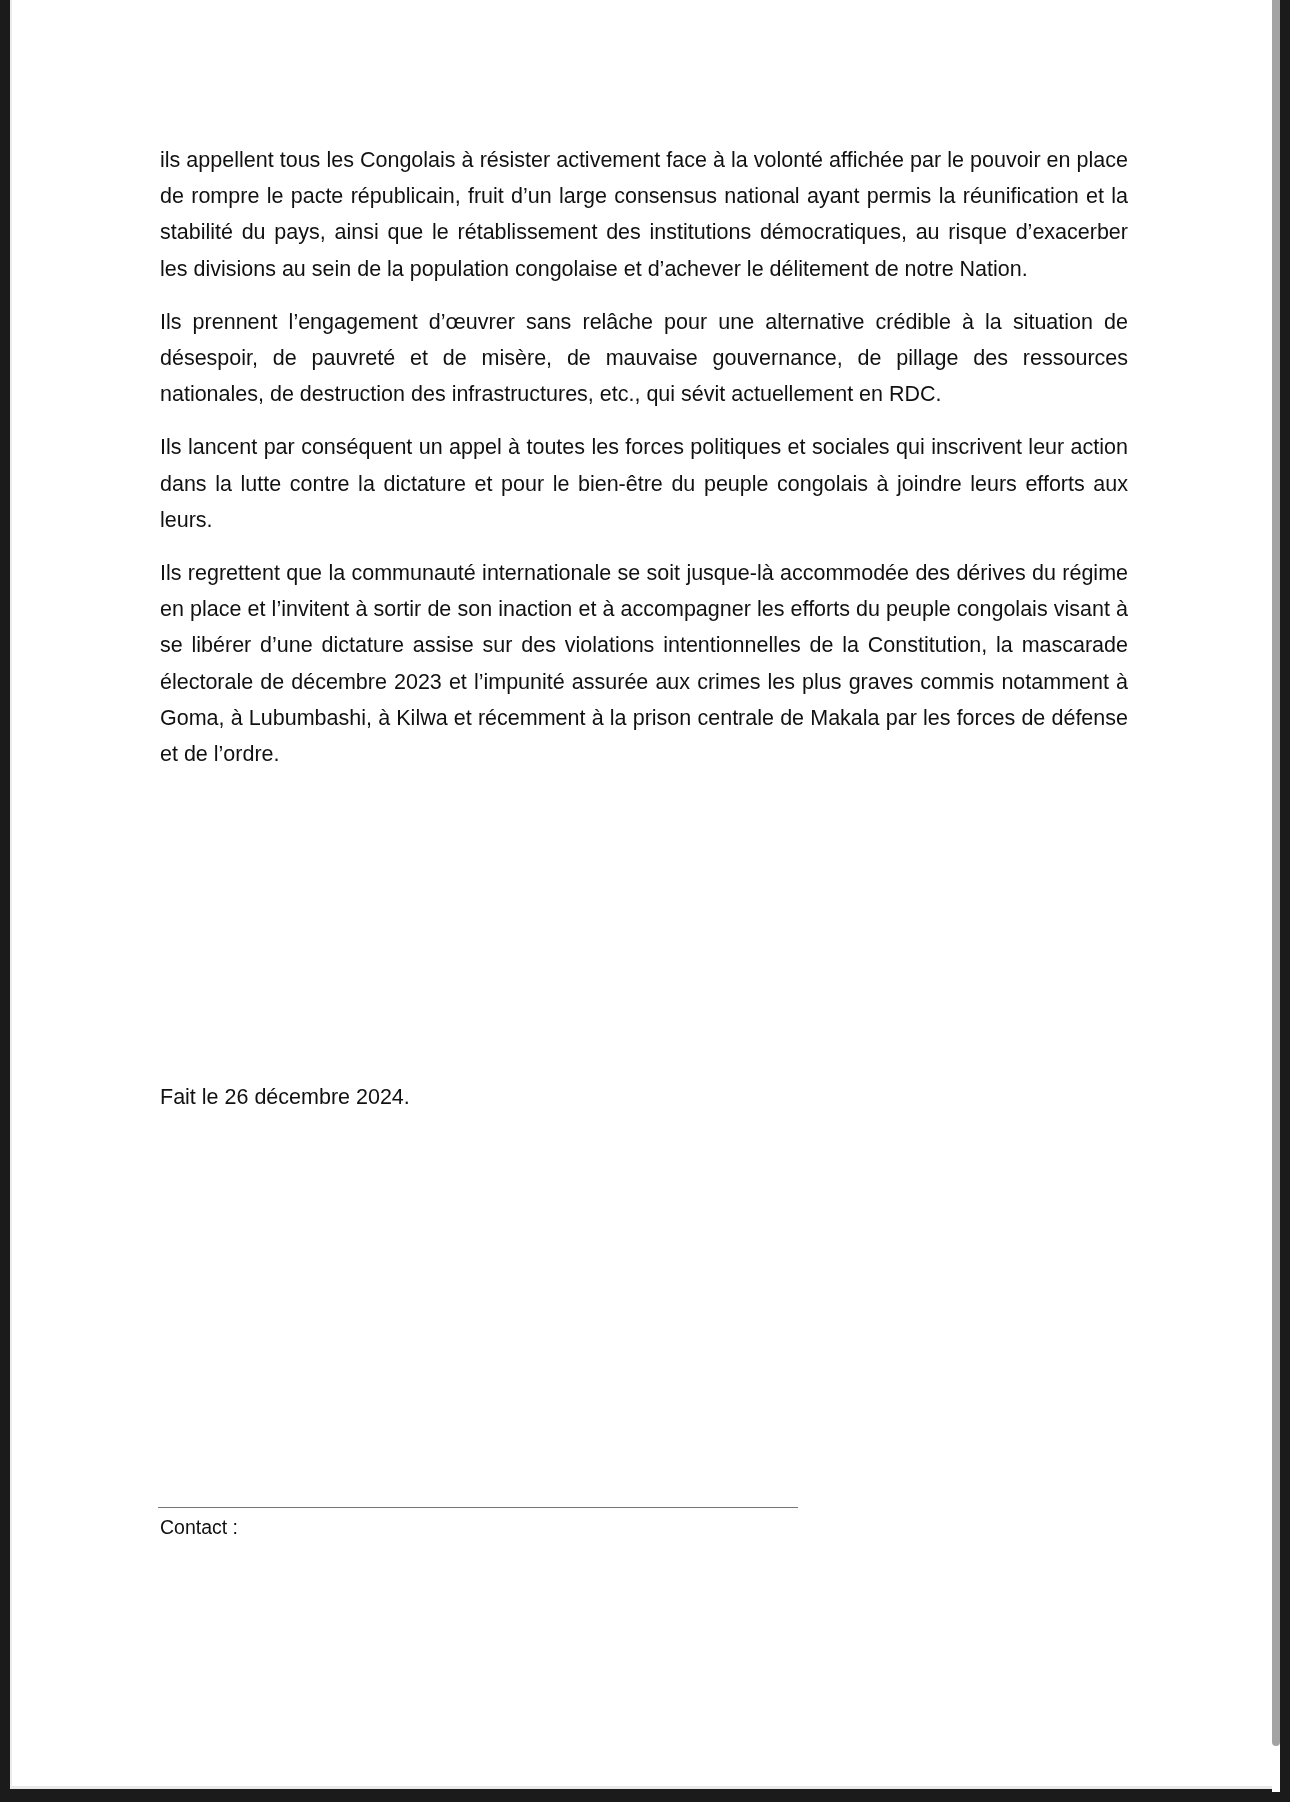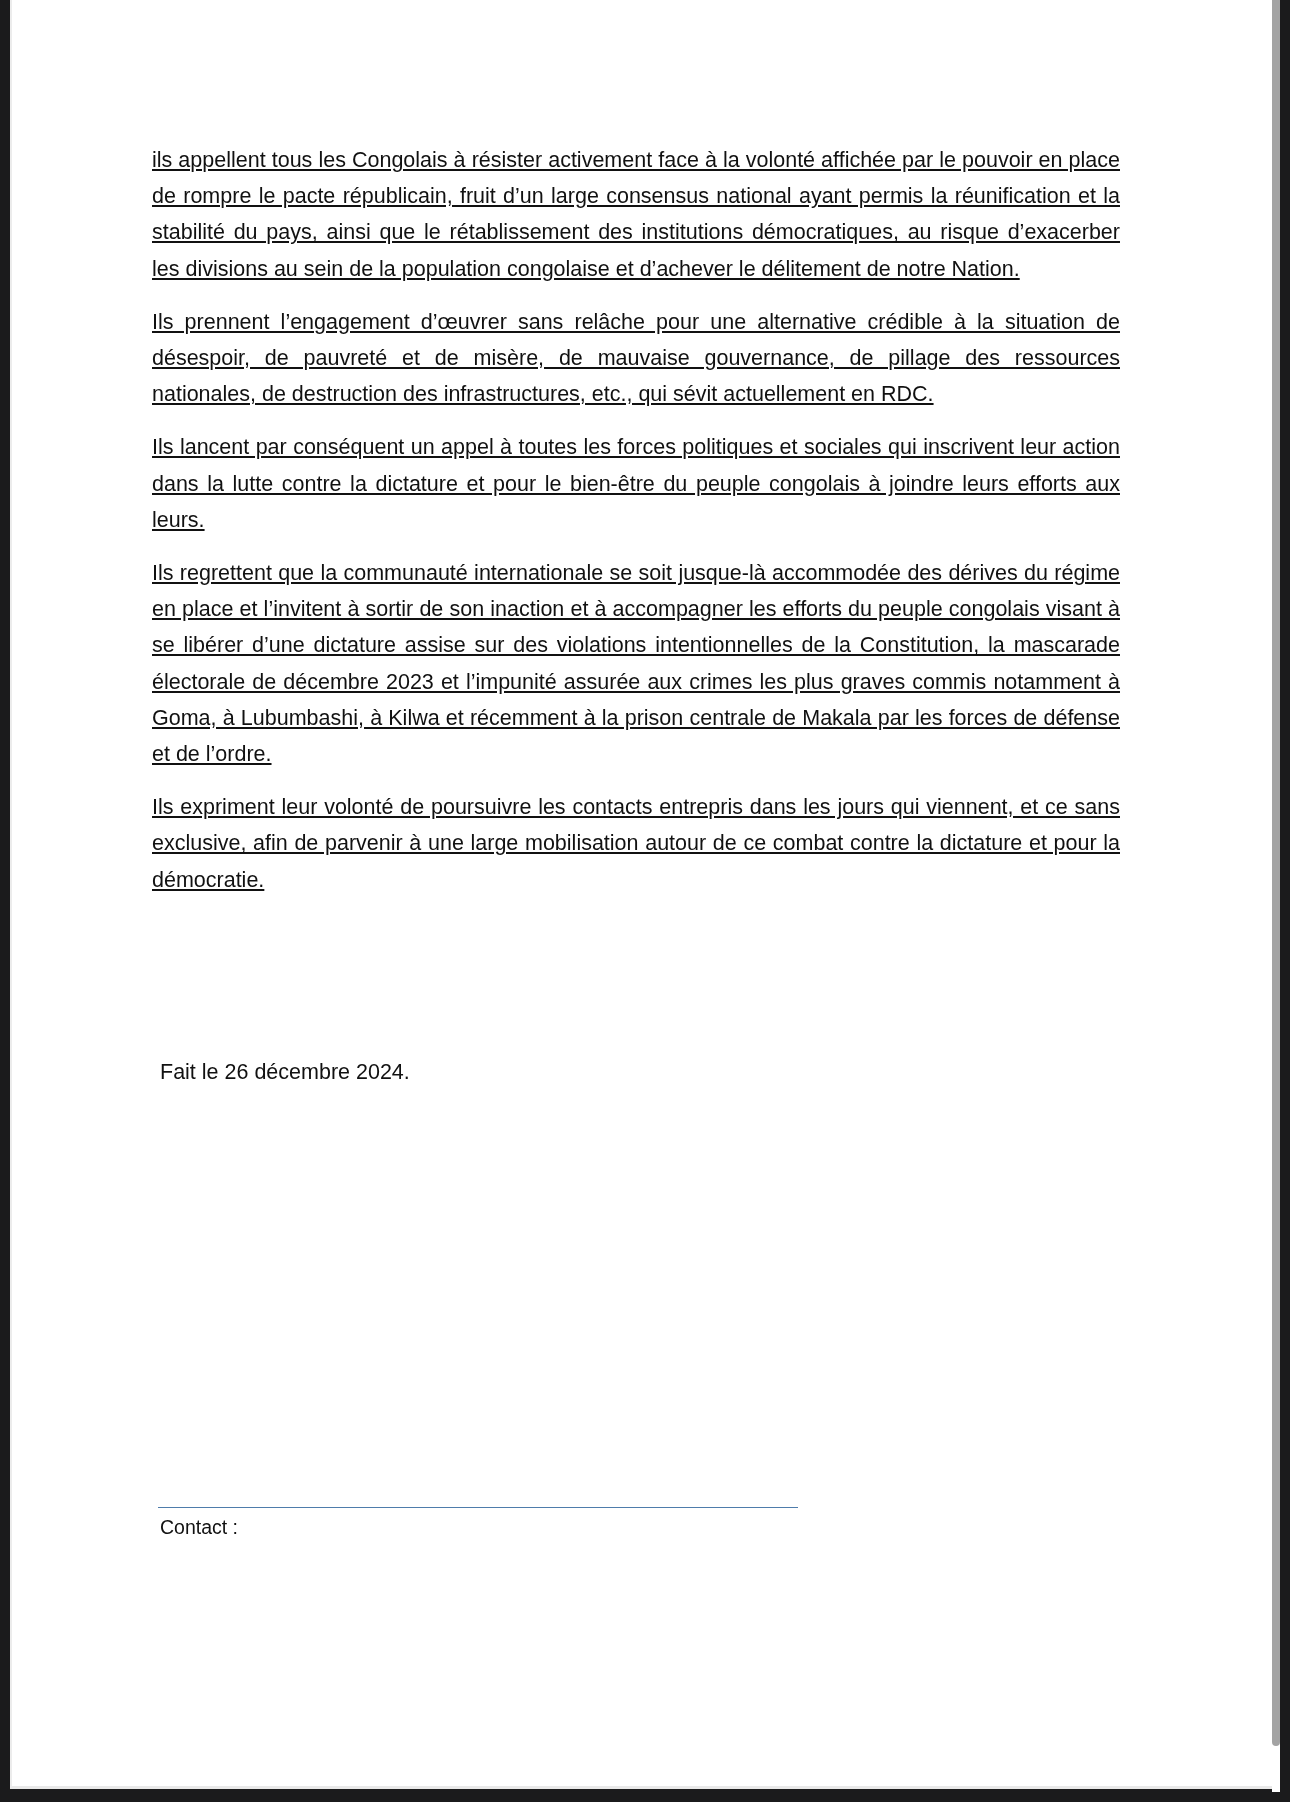--- a/index.html
+++ b/index.html
@@ -38,38 +38,37 @@
   .scroll-thumb {
     position: absolute;
     left: 0; top: 0;
     width: 8px;
     height: 1746px;
     background: #a3a3a3;
     border-radius: 0 0 4px 4px;
   }
   .body-text {
     position: absolute;
-    left: 152px;
+    left: 160px;
     top: 142px;
     width: 968px;
     font-family: "Liberation Sans", sans-serif;
     font-size: 21.5px;
     line-height: 36.2px;
     color: #111111;
-    text-decoration: underline;
   }
   .body-text p {
     margin: 0 0 17px 0;
     text-align: justify;
     text-align-last: left;
   }
   .signature {
     position: absolute;
     left: 160px;
-    top: 1054px;
+    top: 1079px;
     font-family: "Liberation Sans", sans-serif;
     font-size: 21.5px;
     line-height: 36px;
     color: #111111;
   }
   .footnote-rule {
     position: absolute;
     left: 158px;
     top: 1507px;
     width: 640px;
@@ -95,21 +94,20 @@
 
   <div class="scrollbar">
     <div class="scroll-thumb"></div>
   </div>
 
   <div class="body-text">
     <p>ils appellent tous les Congolais à résister activement face à la volonté affichée par le pouvoir en place de rompre le pacte républicain, fruit d’un large consensus national ayant permis la réunification et la stabilité du pays, ainsi que le rétablissement des institutions démocratiques, au risque d’exacerber les divisions au sein de la population congolaise et d’achever le délitement de notre Nation.</p>
     <p>Ils prennent l’engagement d’œuvrer sans relâche pour une alternative crédible à la situation de désespoir, de pauvreté et de misère, de mauvaise gouvernance, de pillage des ressources nationales, de destruction des infrastructures, etc., qui sévit actuellement en RDC.</p>
     <p>Ils lancent par conséquent un appel à toutes les forces politiques et sociales qui inscrivent leur action dans la lutte contre la dictature et pour le bien-être du peuple congolais à joindre leurs efforts aux leurs.</p>
     <p>Ils  regrettent que la communauté internationale se soit jusque-là accommodée des dérives du régime en place et l’invitent à sortir de son inaction et à accompagner les efforts du peuple congolais visant à se libérer d’une dictature assise sur des violations intentionnelles de la Constitution, la mascarade électorale de décembre 2023 et l’impunité assurée aux crimes les plus graves commis notamment à Goma, à Lubumbashi, à Kilwa et récemment à la prison centrale de Makala par les forces de défense et de l’ordre.</p>
-    <p>Ils expriment leur volonté de poursuivre les contacts entrepris dans les jours qui viennent, et ce sans exclusive, afin de parvenir à une large mobilisation autour de ce combat contre la dictature et pour la démocratie.</p>
   </div>
 
   <div class="signature">Fait le 26 décembre 2024.</div>
 
   <div class="footnote-rule"></div>
 
   <div class="contact">
     <div>Contact :</div>
   </div>
 </div>

